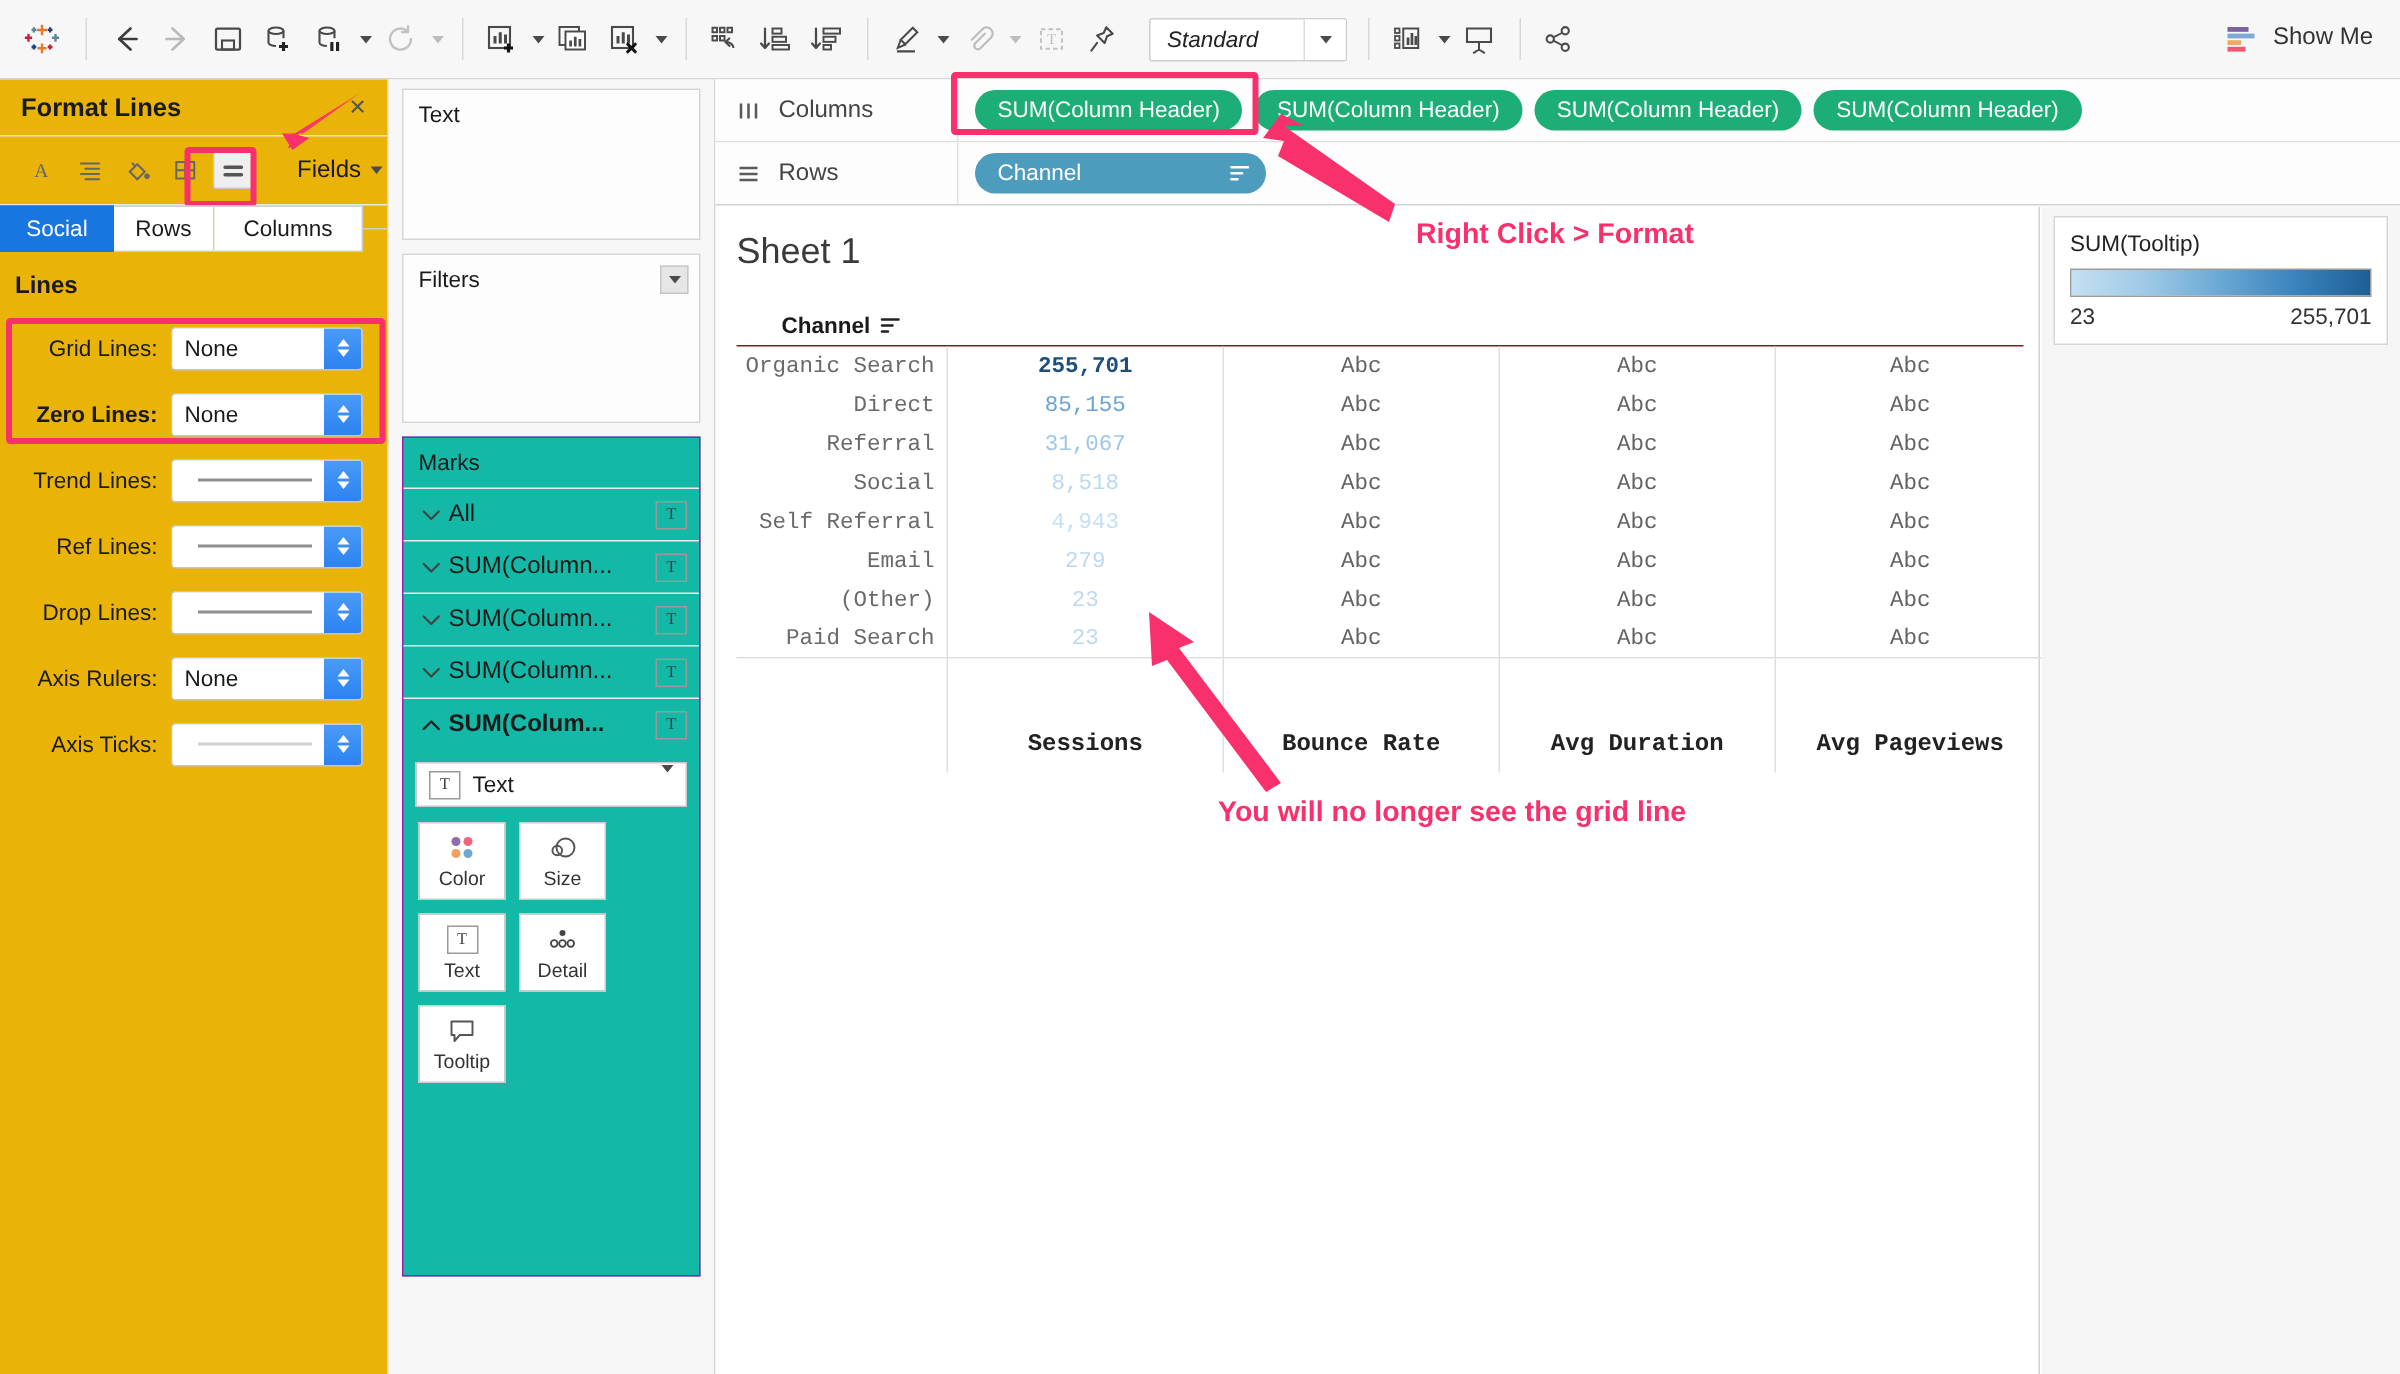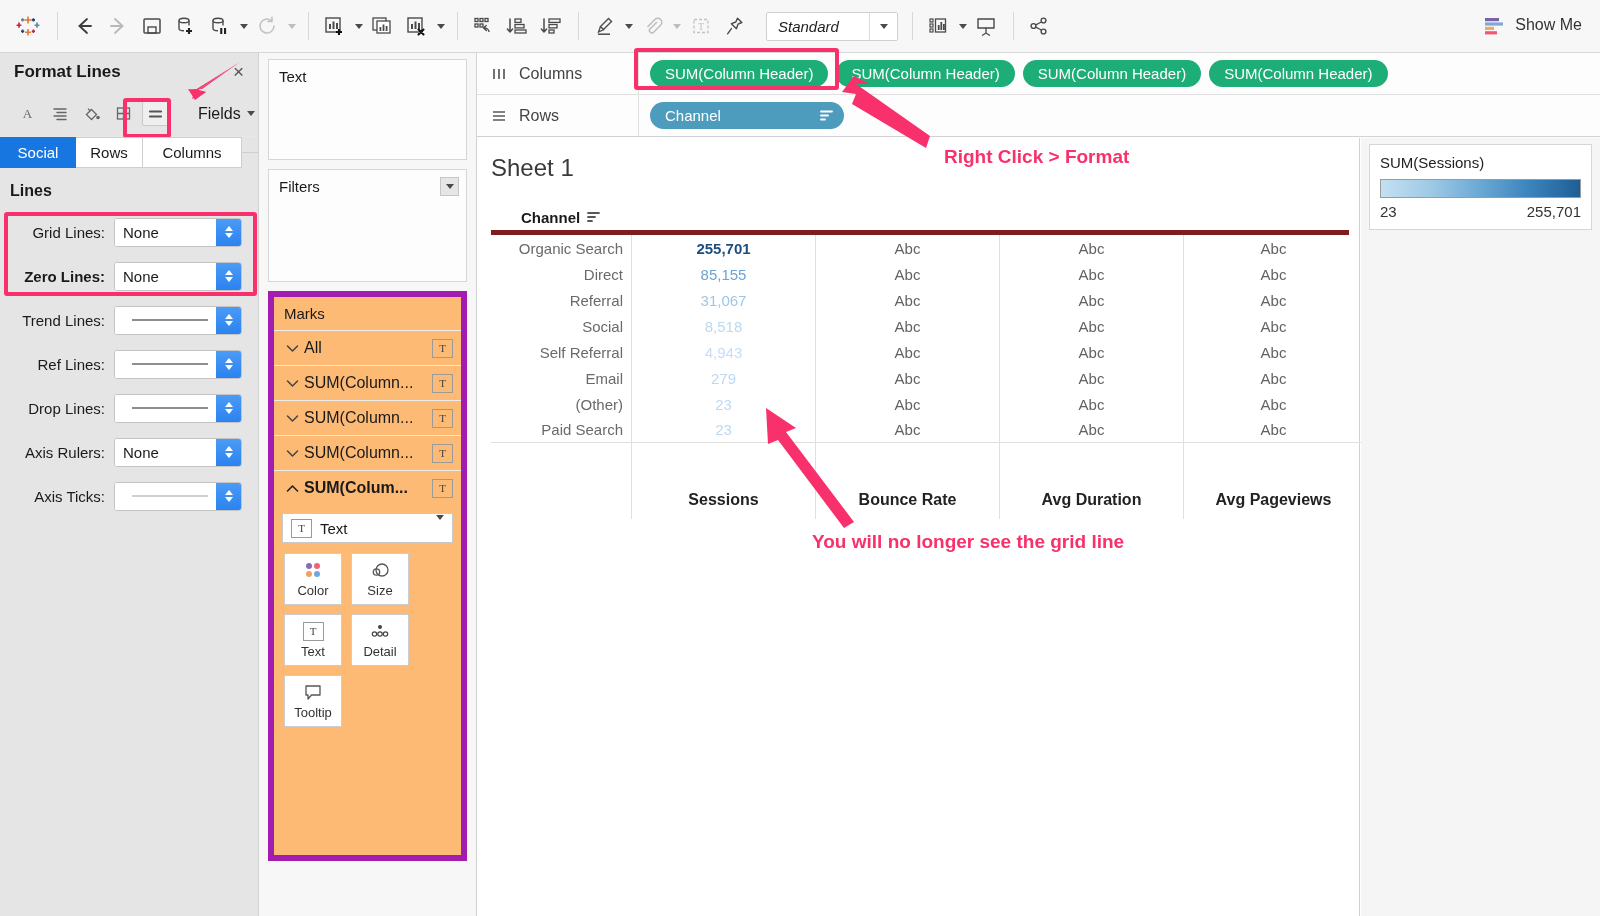--- a/index.html
+++ b/index.html
@@ -48,21 +48,21 @@
     display: flex; align-items: center; justify-content: center; background: #fff;
   }
   .showme {
     position: absolute; right: 18px; top: 14px; display: flex; align-items: center; gap: 9px;
   }
   .showme .txt { font-size: 16px; color: #333; }
 
   
   .fmt-pane {
     position: absolute; left: 0; top: 53px; width: 259px; height: 863px;
-    background: #e5e5e5; border-right: 1px solid #d2d2d2;
+    background: #eab308; border-right: 1px solid #d2d2d2;
   }
   .fmt-title-row {
     height: 38px; display: flex; align-items: center; padding: 0 10px 0 14px;
     border-bottom: 1px solid #e3e3e3;
   }
   .fmt-title { font-size: 17px; font-weight: bold; color: #1a1a1a; flex: 1; }
   .fmt-close { font-size: 19px; color: #555; padding: 0 4px; cursor: default; }
 
   .fmt-icons {
     height: 46px; display: flex; align-items: center; padding-left: 14px; gap: 5px;
@@ -124,21 +124,21 @@
     font-size: 15px; color: #1a1a1a;
   }
   .card-hd .ttl { flex: 1; }
   .drop-sq {
     width: 19px; height: 19px; background: #e6e6e6; border: 1px solid #c6c6c6;
     display: flex; align-items: center; justify-content: center;
   }
   .pages-body { height: 66px; }
   .filters-body { height: 78px; }
 
-  .marks-card { background: #fdba74; border: 6px solid #a21caf; }
+  .marks-card { background: #14b8a6; border: 1px solid #a21caf; }
   .marks-hd { height: 33px; display: flex; align-items: center; padding-left: 10px; font-size: 15px; color: #1a1a1a; }
   .mk-row {
     height: 35px; display: flex; align-items: center; padding: 0 8px 0 8px;
     border-top: 1px solid #ececec; font-size: 16px; color: #1a1a1a;
   }
   .mk-row .chev { width: 20px; display: flex; align-items: center; justify-content: center; }
   .mk-row .nm { flex: 1; padding-left: 2px; }
   .mk-row.cur .nm { font-weight: bold; }
   .tbox {
     width: 21px; height: 19px; border: 1px solid #9a9a9a; display: flex;
@@ -187,21 +187,21 @@
   .rowhdr-lbl { font-size: 15px; font-weight: bold; color: #1a1a1a; padding-left: 30px; display: flex; align-items: center; gap: 6px; height: 26px; }
 
   .grid { display: grid; grid-template-columns: 140px 184px 184px 184px 180px; }
   .gcell {
     height: 26px; display: flex; align-items: center; font-size: 15px;
   }
   .gcell.rowlab { justify-content: flex-end; padding-right: 8px; color: #6a6a6a; }
   .gcell.num { justify-content: center; }
   .gcell.abc { justify-content: center; color: #636363; }
   .vsep { border-left: 1px solid #dfdfdf; }
-  .topline { border-top: 5px solid #7f1d1d; }
+  .topline { border-top: 1px solid #7f1d1d; font-family: Liberation Mono, monospace; }
   .botline { border-bottom: 1px solid #dfdfdf; }
   .footer-cell {
     height: 76px; display: flex; align-items: flex-end; justify-content: center;
     padding-bottom: 10px; font-size: 16px; font-weight: bold; color: #222;
   }
 
   
   .rightpane {
     position: absolute; left: 1361px; top: 138px; right: 0; bottom: 0; background: #f5f5f5;
   }
@@ -814,21 +814,21 @@
         <div class="footer-cell vsep">Sessions</div>
         <div class="footer-cell vsep">Bounce Rate</div>
         <div class="footer-cell vsep">Avg Duration</div>
         <div class="footer-cell vsep">Avg Pageviews</div>
       </div>
     </div>
   </div>
 
   <div class="rightpane">
     <div class="legend">
-      <div class="lt">SUM(Sessions)</div>
+      <div class="lt">SUM(Tooltip)</div>
       <div class="ramp"></div>
       <div class="rampnums">
         <span>23</span>
         <span>255,701</span>
       </div>
     </div>
   </div>
 
   <span class="anno" style="left:944px; top:146px;">Right Click &gt; Format</span>
   <svg class="arrow" style="left:826px; top:72px;" width="120" height="80" viewBox="0 0 120 80">

